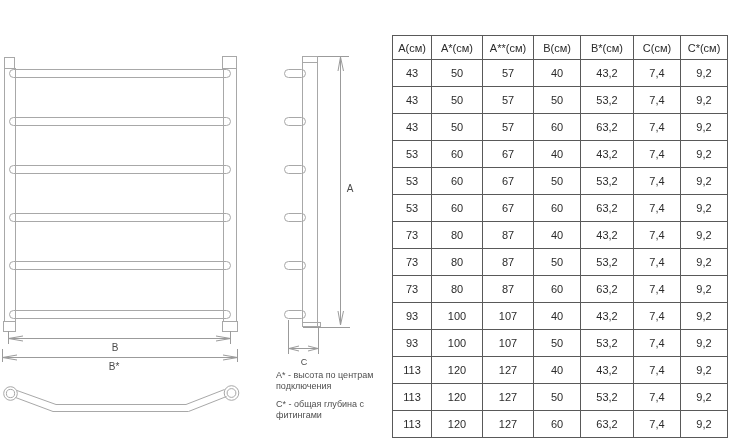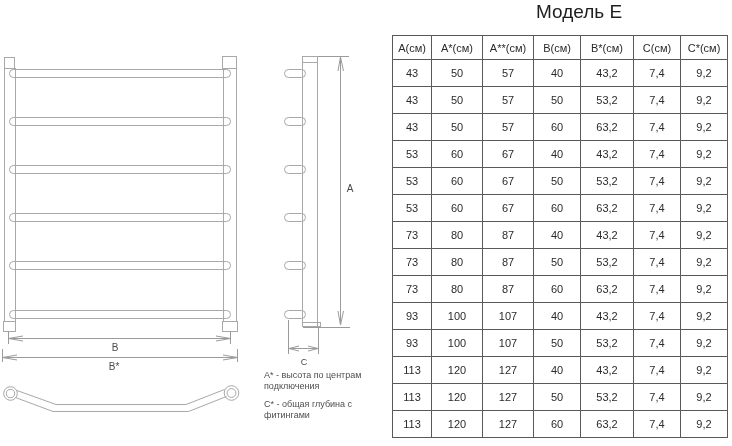--- a/index.html
+++ b/index.html
@@ -35,21 +35,21 @@
   
   .footnotes {
     position: absolute;
     left: 264px;
     top: 370px;
     width: 132px;
     font-size: 9px;
     line-height: 1.25;
     color: #4f4f4f;
   }
-  .footnotes p { margin: 0 0 6px 0; }
+  .footnotes p { margin: 0 0 6px 12px; }
 
   
   .spec-table {
     position: absolute;
     left: 392px;
     top: 35px;
     border-collapse: collapse;
     table-layout: fixed;
     font-size: 11px;
     color: #2b2b2b;
@@ -148,21 +148,20 @@
       <path class="tube" d="M17,390.5 L56,404.5 L186,404.5 L224.5,389.5"></path>
       <path class="tube" d="M15.5,397.5 L53,411.5 L188.5,411.5 L226.5,396.5"></path>
     </g>
   </svg>
 
   <div class="footnotes">
     <p>А* - высота по центрам подключения</p>
     <p>С* - общая глубина с фитингами</p>
   </div>
 
-  <div class="title">Модель Е</div>
 
   <table class="spec-table">
     <colgroup>
       <col style="width:39px">
         <col style="width:51px">
         <col style="width:51px">
       <col style="width:47px">
         <col style="width:53px">
         <col style="width:47px">
       <col style="width:47px">

